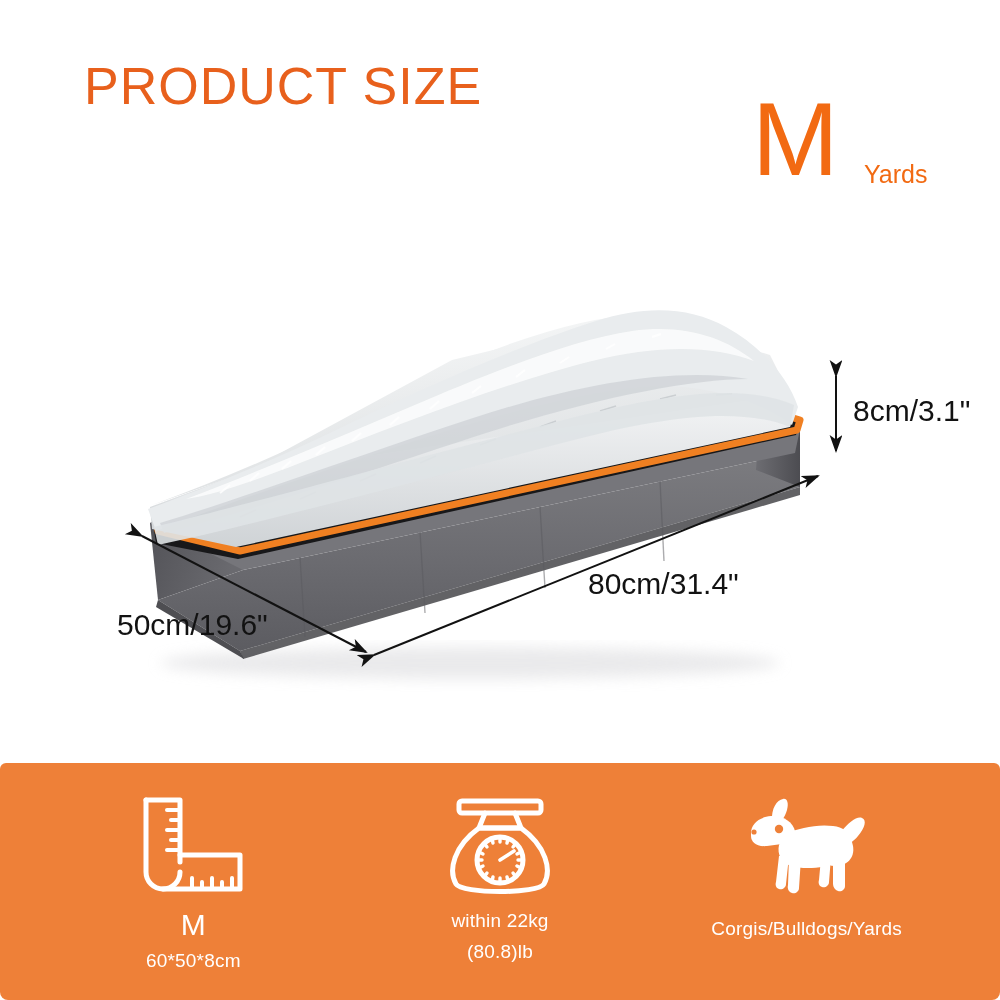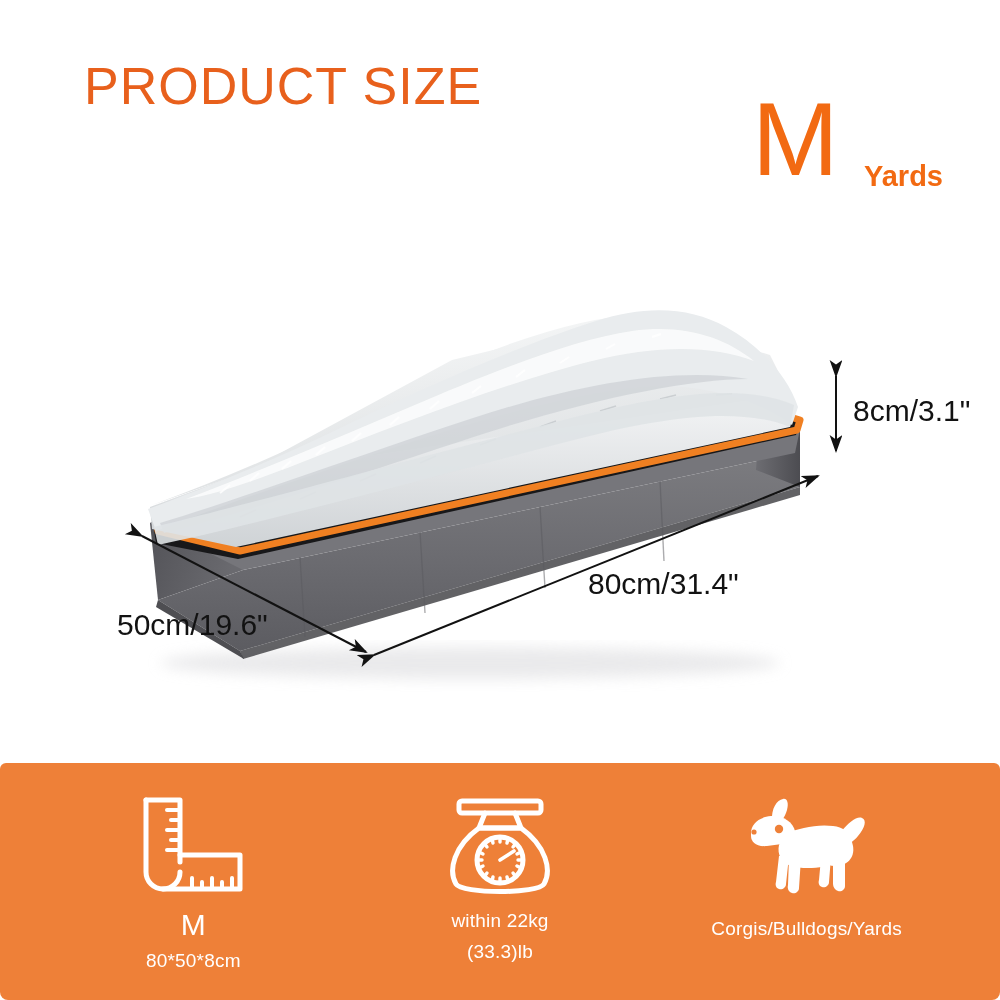--- a/index.html
+++ b/index.html
@@ -50,23 +50,23 @@
     font-size: 104px;
     line-height: 110px;
     font-weight: 400;
     color: #f26a12;
     letter-spacing: -2px;
   }
   .size-badge-word {
     position: absolute;
     left: 112px;
     top: 62px;
-    font-size: 29px;
+    font-size: 25px;
     color: #f26a12;
-    font-weight: 700;
+    font-weight: 400;
   }
 
   
   .product-stage {
     position: absolute;
     left: 0;
     top: 255px;
     width: 1000px;
     height: 440px;
   }
@@ -310,21 +310,21 @@
           <g stroke-width="4">
             <path d="M58 93 L58 82"></path>
             <path d="M68 93 L68 86"></path>
             <path d="M78 93 L78 82"></path>
             <path d="M88 93 L88 86"></path>
             <path d="M98 93 L98 82"></path>
           </g>
         </svg>
       </div>
       <div class="feature-line primary">M</div>
-      <div class="feature-line">80*50*8cm</div>
+      <div class="feature-line">60*50*8cm</div>
     </div>
 
     <div class="feature">
       <div class="feature-icon">
         <svg width="116" height="106" viewBox="0 0 116 106" fill="none" stroke="#ffffff" stroke-width="5" stroke-linecap="round" stroke-linejoin="round">
 
           <rect x="17" y="5" width="82" height="12" rx="3"></rect>
 
           <path d="M43 17 L37 32 L79 32 L73 17"></path>
 
@@ -348,21 +348,21 @@
             <path d="M50 85 L51 81"></path>
               <path d="M37 72 L41 70"></path>
             <path d="M37 56 L41 58"></path>
               <path d="M50 43 L51 47"></path>
           </g>
 
           <path d="M58 64 L72 55" stroke-width="3.6"></path>
         </svg>
       </div>
       <div class="feature-line">within 22kg</div>
-      <div class="feature-line">(33.3)lb</div>
+      <div class="feature-line">(80.8)lb</div>
     </div>
 
     <div class="feature">
       <div class="feature-icon">
         <svg width="132" height="106" viewBox="0 0 132 106">
           <g fill="#ffffff">
 
             <path d="M31 26 C 30 12 36 4 42 3 C 46 2 48 7 46 14 C 44 21 40 27 35 30 Z"></path>
 
             <path d="M10 37 C 10 28 18 21 30 20 C 42 19 52 26 54 35 L 56 46 L 26 50

